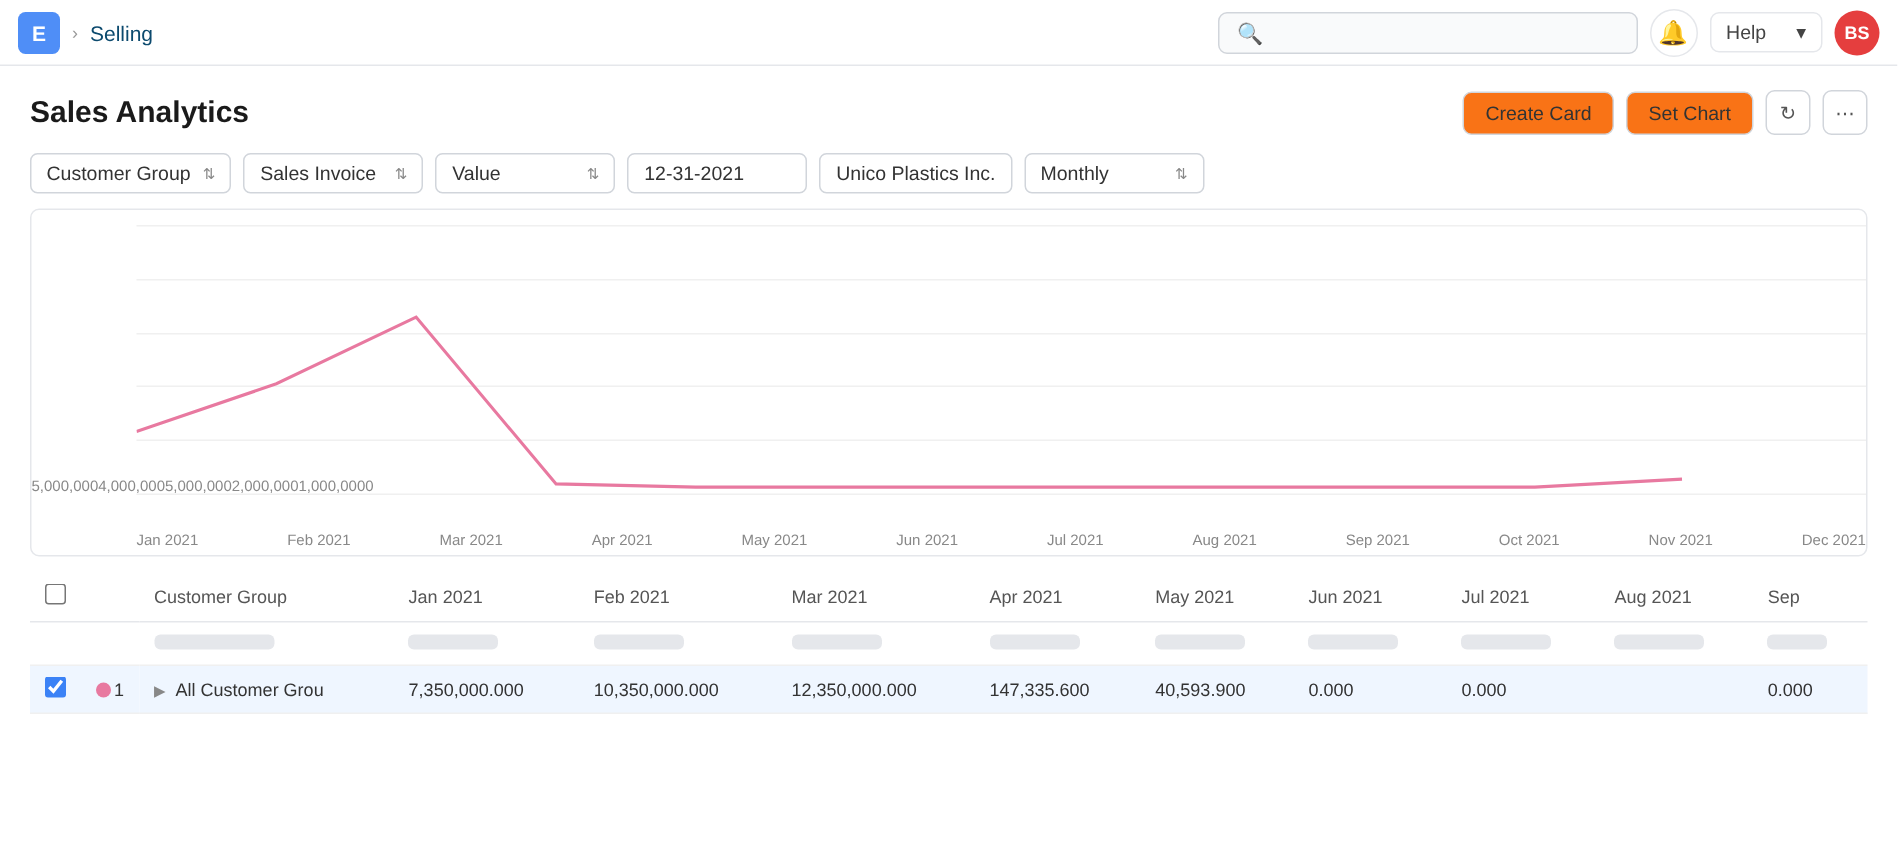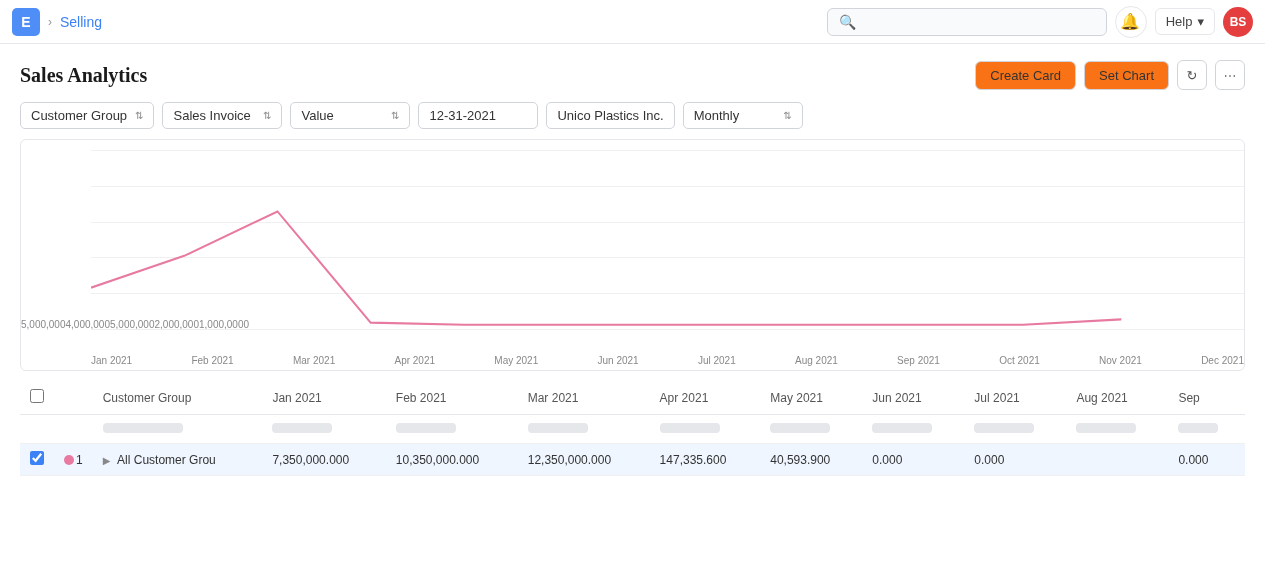--- a/index.html
+++ b/index.html
@@ -13,51 +13,51 @@
       border-bottom: 1px solid #e5e7eb;
       padding: 0 12px;
       gap: 8px;
     }
     .navbar-logo {
       width: 28px; height: 28px; background: #4f8ef7; border-radius: 5px;
       display: flex; align-items: center; justify-content: center;
       color: #fff; font-weight: bold; font-size: 14px;
     }
     .navbar-chevron { color: #999; font-size: 12px; }
-    .navbar-title { font-size: 14px; color: #3b82f6; }
+    .navbar-title { font-size: 14px; color: #0c4a6e; }
     .navbar-spacer { flex: 1; }
     .search-box {
       display: flex; align-items: center; gap: 6px;
       border: 1px solid #d1d5db; border-radius: 6px;
       padding: 5px 12px; width: 280px; color: #888; font-size: 13px;
       background: #f9fafb;
     }
     .search-icon { font-size: 14px; color: #999; }
     .notif-btn {
       width: 32px; height: 32px; border-radius: 50%; border: 1px solid #e5e7eb;
       display: flex; align-items: center; justify-content: center;
       cursor: pointer; font-size: 16px; color: #555; background: #fff;
     }
     .help-btn {
-      display: flex; align-items: center; gap: 5px;
+      display: flex; align-items: center; gap: 20px;
       padding: 5px 10px; border: 1px solid #e5e7eb; border-radius: 6px;
       cursor: pointer; font-size: 13px; color: #444; background: #fff;
     }
     .avatar {
       width: 30px; height: 30px; border-radius: 50%; background: #e53e3e;
       display: flex; align-items: center; justify-content: center;
       color: #fff; font-size: 12px; font-weight: 600;
     }
 
     
     .page-header {
       display: flex; align-items: center; justify-content: space-between;
       padding: 16px 20px 12px 20px;
     }
-    .page-title { font-size: 20px; font-weight: 600; color: #1a1a1a; font-family: Liberation Serif, serif; }
+    .page-title { font-size: 20px; font-weight: 600; color: #1a1a1a; }
     .header-actions { display: flex; align-items: center; gap: 8px; }
     .btn {
       padding: 6px 14px; border-radius: 6px; border: 1px solid #d1d5db;
       background: #f97316; font-size: 13px; cursor: pointer; color: #333;
     }
     .icon-btn {
       width: 30px; height: 30px; border: 1px solid #d1d5db; border-radius: 6px;
       display: flex; align-items: center; justify-content: center;
       cursor: pointer; background: #fff; color: #555;
     }

